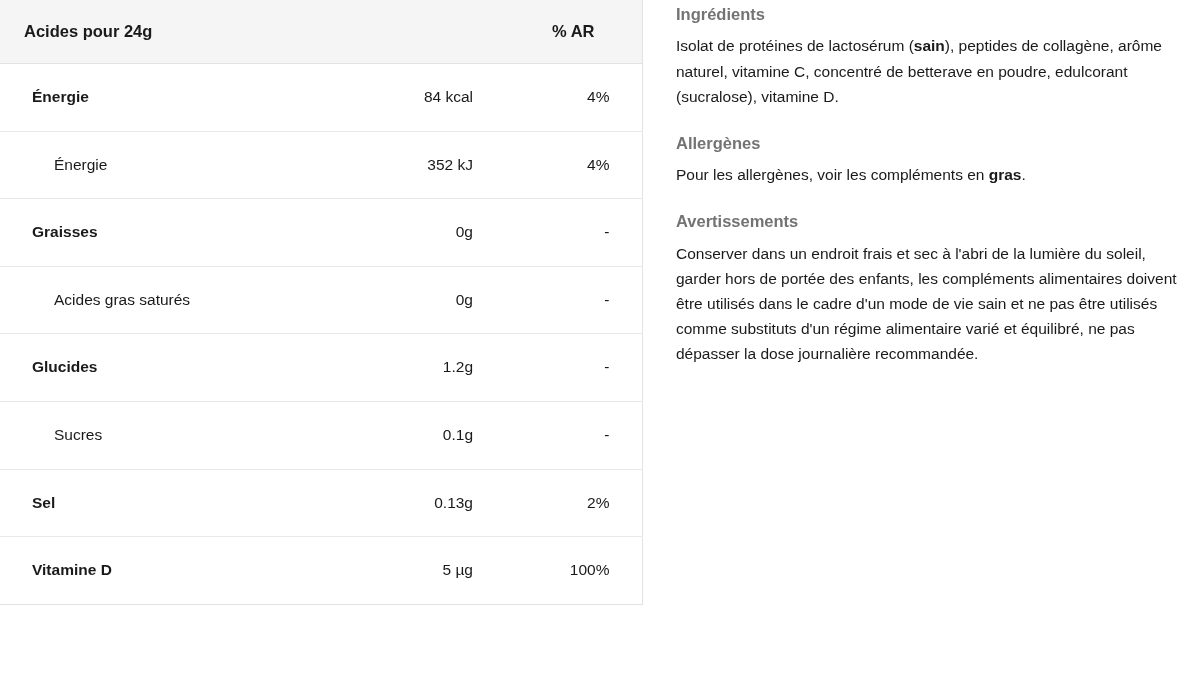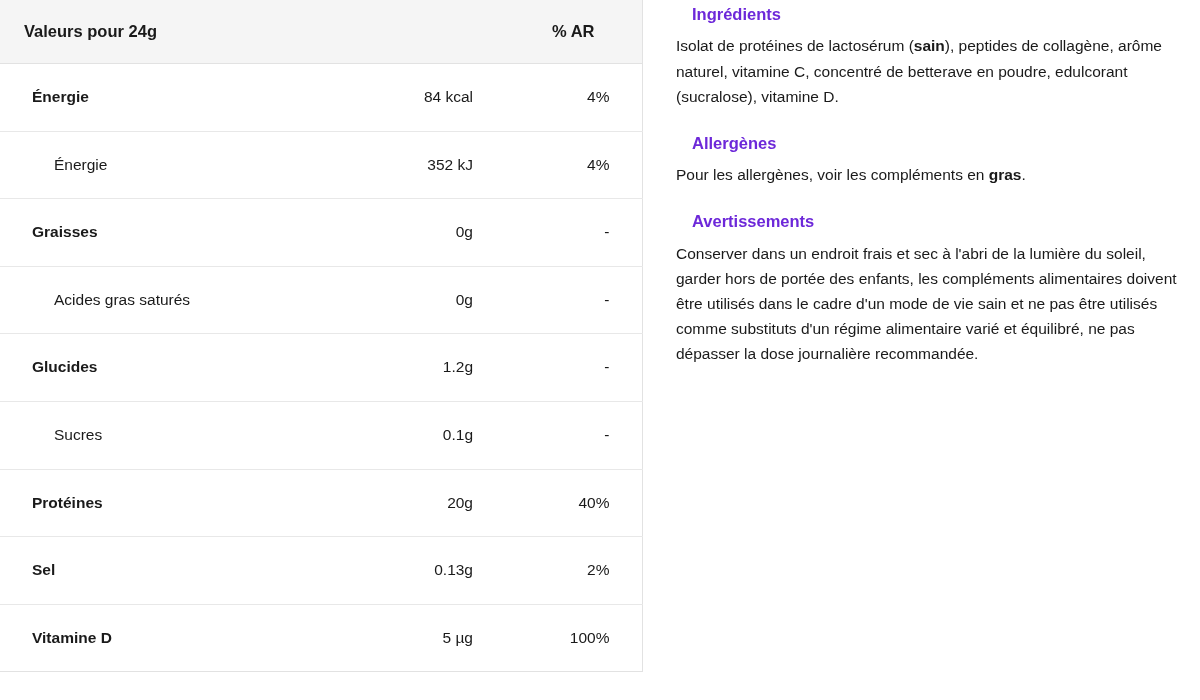--- a/index.html
+++ b/index.html
@@ -69,22 +69,22 @@
   
   .right-col {
     flex: 1 1 auto;
     padding-left: 34px;
     padding-right: 16px;
     padding-top: 4px;
   }
   .sec-title {
     font-size: 16.5px;
     font-weight: bold;
-    color: #6d28d9;
-    margin: 0 0 8px 16px;
+    color: #737373;
+    margin: 0 0 8px 0;
     line-height: 1.3;
   }
   .sec-title.spaced { margin-top: 24px; }
   .sec-body {
     font-size: 15.5px;
     line-height: 1.62;
     color: #1a1a1a;
     margin: 0;
   }
   .sec-body b { font-weight: bold; }
@@ -96,21 +96,21 @@
 
   <div class="left-col">
     <table class="nutri-table">
       <colgroup>
           <col class="c1">
           <col class="c2">
           <col class="c3">
         </colgroup>
       <thead>
         <tr>
-          <th>Valeurs pour 24g</th>
+          <th>Acides pour 24g</th>
           <th class="num"></th>
           <th class="ar">% AR</th>
         </tr>
       </thead>
       <tbody id="nutri-body">
           <tr>
             <td class="label">Énergie</td>
             <td class="value">84 kcal</td>
             <td class="ar">4%</td>
           </tr>
@@ -133,25 +133,20 @@
             <td class="label">Glucides</td>
             <td class="value">1.2g</td>
             <td class="ar">-</td>
           </tr>
           <tr>
             <td class="label sub">Sucres</td>
             <td class="value">0.1g</td>
             <td class="ar">-</td>
           </tr>
           <tr>
-            <td class="label">Protéines</td>
-            <td class="value">20g</td>
-            <td class="ar">40%</td>
-          </tr>
-          <tr>
             <td class="label">Sel</td>
             <td class="value">0.13g</td>
             <td class="ar">2%</td>
           </tr>
           <tr>
             <td class="label">Vitamine D</td>
             <td class="value">5 µg</td>
             <td class="ar">100%</td>
           </tr>
         </tbody>

